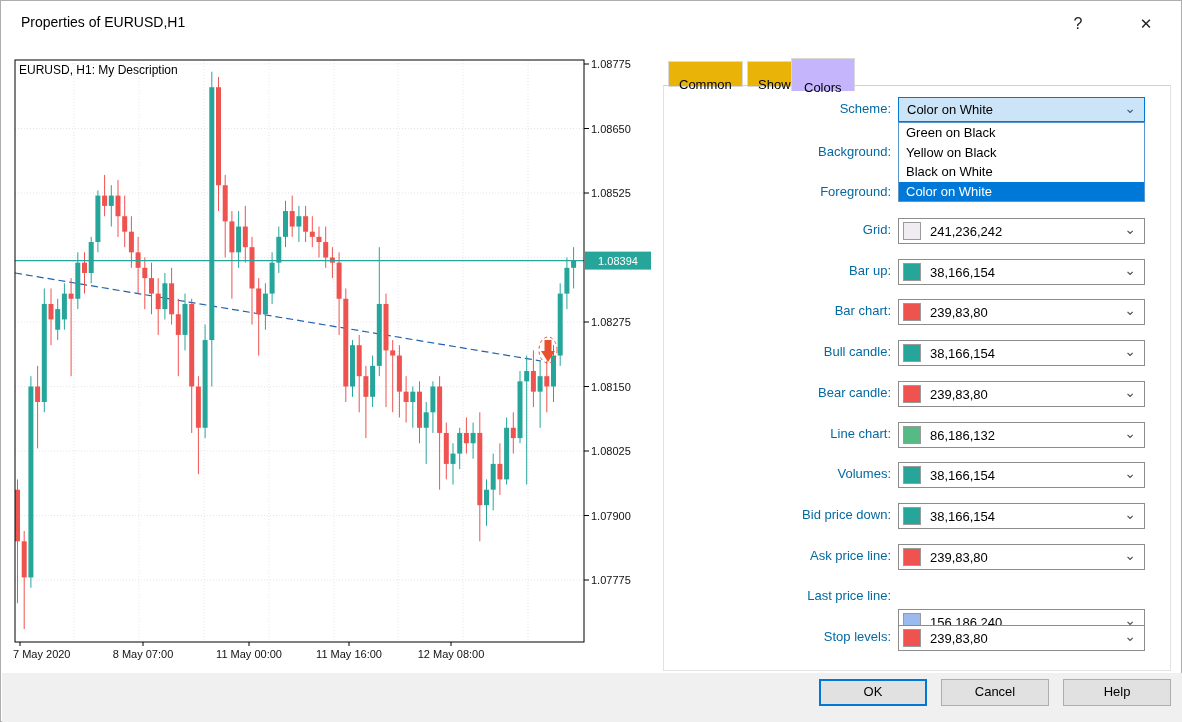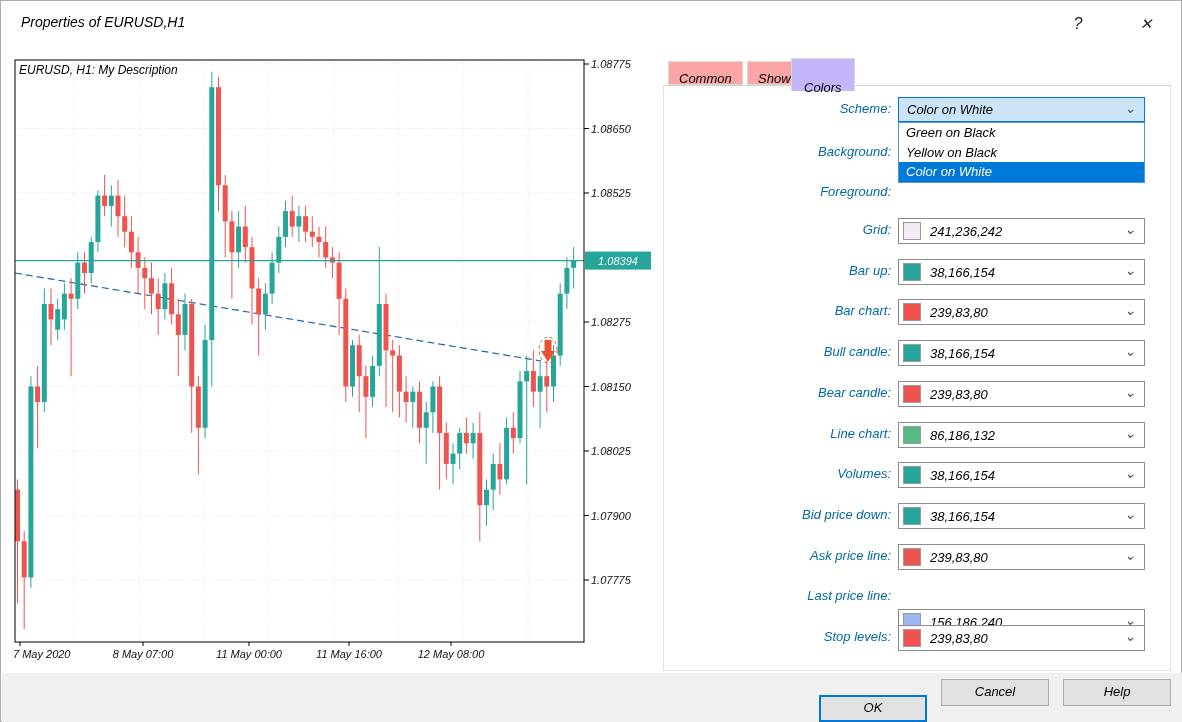--- a/index.html
+++ b/index.html
@@ -1,37 +1,37 @@
 <!DOCTYPE html>
 <html><head>
 <meta charset="utf-8">
 <style>
   * { margin:0; padding:0; box-sizing:border-box; }
   html,body { width:1182px; height:722px; background:#fff; overflow:hidden;
               font-family:"Liberation Sans", sans-serif; }
   .dialog { position:relative; width:1182px; height:722px; background:#fff;
-            border:1px solid #adadad;font-style:italic; }
+            border:1px solid #adadad; }
   
   .titlebar { position:absolute; left:0; top:0; width:100%; height:45px; background:#fff; }
   .title-text { position:absolute; left:20px; top:13px; font-size:14px; color:#000; }
   .tb-btn { position:absolute; top:7px; width:42px; height:31px; text-align:center;
             line-height:31px; font-size:16px; color:#222; cursor:default; }
   #help-btn { left:1056px; }
   #close-btn { left:1124px; font-size:15px; }
   
   .bottom-strip { position:absolute; left:1px; top:672px; width:1180px; height:49px;
                   background:#f0f0f0; }
   
   #chart-svg { position:absolute; left:0; top:45px; }
   #chart-svg text { font-family:"Liberation Sans", sans-serif; }
   
   .tab-pane { position:absolute; left:662px; top:84px; width:508px; height:586px;
               background:#fff; border:1px solid #e2e2e2; border-top:1px solid #d0d0d0; }
-  .tab { position:absolute; top:60px; height:24px; line-height:22px; padding:6px 10px;
-         font-size:13px; background:#fca5a5; border:1px solid #d9d9d9; z-index:2; }
+  .tab { position:absolute; top:60px; height:24px; line-height:22px; padding:12px 10px;
+         font-size:13px; background:#eab308; border:1px solid #d9d9d9; z-index:2; }
   .tab.active { top:57px; height:28px; line-height:26px; background:#c4b5fd;
                 border-bottom:none; z-index:4; padding:16px 12px; }
   
   .row-label { position:absolute; left:700px; width:190px; text-align:right;
                font-size:13px; color:#0369a1; z-index:1; }
   .combo { position:absolute; left:897px; width:247px; height:26px; background:#fff;
            border:1px solid #8c8c8c; z-index:1; cursor:default; }
   .combo .swatch { position:absolute; left:4px; top:3px; width:18px; height:18px;
                    border:1px solid #9a9a9a; }
   .combo .val { position:absolute; left:31px; top:5px; font-size:13px; color:#000; }
@@ -42,21 +42,21 @@
   .droplist { position:absolute; left:897px; top:121px; width:247px; background:#fff;
               border:1px solid #5a96ce; z-index:6; }
   .droplist .item { height:19.5px; line-height:19.5px; padding-left:7px; font-size:13px;
                     color:#000; cursor:default; }
   .droplist .item.sel { background:#0078d7; color:#fff; }
   
   .btn { position:absolute; top:678px; width:108px; height:27px; background:#e1e1e1;
          border:1px solid #adadad; font-size:13px; text-align:center; line-height:24px;
          z-index:2; cursor:default; }
   .btn.default { border:2px solid #0078d7; line-height:22px; }
-  #btn-ok { left:818px;margin-top:16px; } #btn-cancel { left:940px; } #btn-help { left:1062px; }
+  #btn-ok { left:818px; } #btn-cancel { left:940px; } #btn-help { left:1062px; }
 </style>
 </head>
 <body>
 
 <div class="dialog">
 
   <div class="titlebar">
     <div class="title-text">Properties of EURUSD,H1</div>
     <div class="tb-btn" id="help-btn">?</div>
     <div class="tb-btn" id="close-btn">✕</div>
@@ -305,20 +305,21 @@
   <div class="tab active" style="left:790px">Colors</div>
 
   <div class="row-label" style="top:100px">Scheme:</div>
   <div class="combo focused" style="top:96px">
     <span class="val">Color on White</span>
     <span class="chev">⌄</span>
   </div>
   <div class="droplist" id="scheme-list">
       <div class="item">Green on Black</div>
       <div class="item">Yellow on Black</div>
+      <div class="item">Black on White</div>
       <div class="item sel">Color on White</div>
     </div>
 
   <div id="rows-container">
       <div class="row-label" style="top: 143px;">Background:</div>
       <div class="row-label" style="top: 183px;">Foreground:</div>
       <div class="row-label" style="top: 221px;">Grid:</div>
       <div class="combo" style="top: 217px;">
         <span class="swatch" style="background: rgb(241, 236, 242);"></span>
         <span class="val">241,236,242</span>

